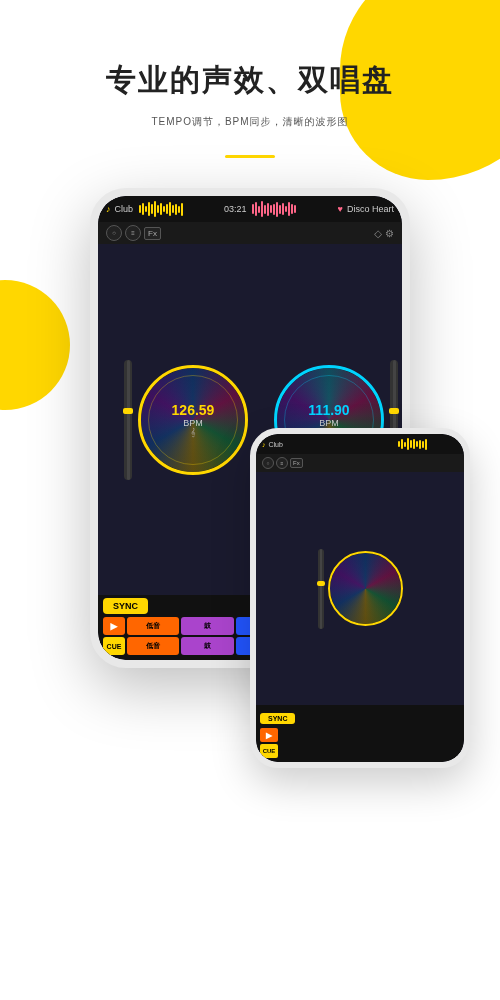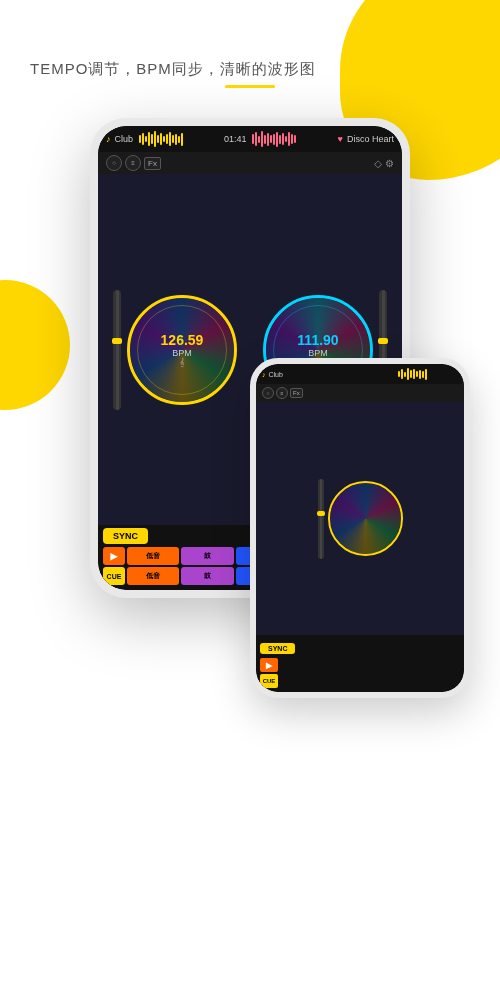--- a/index.html
+++ b/index.html
@@ -43,24 +43,24 @@
     .main-title {
       font-size: 30px;
       font-weight: 700;
       color: #222;
       text-align: center;
       margin-bottom: 14px;
       letter-spacing: 2px;
     }
 
     .sub-title {
-      font-size: 15px;
+      font-size: 10px;
       color: #555;
-      text-align: left;
-      margin-bottom: 6px;
+      text-align: center;
+      margin-bottom: 26px;
       letter-spacing: 1px;
     }
 
     .yellow-line {
       width: 50px;
       height: 3px;
       background: #FFD700;
       margin: 0 auto 30px auto;
       border-radius: 2px;
     }
@@ -192,21 +192,21 @@
       align-items: center;
       padding: 5px 4px;
       background: #1a1a2e;
       flex: 1;
       gap: 4px;
     }
 
     .deck-left, .deck-right {
       display: flex;
       flex-direction: column;
-      align-items: center;
+      align-items: flex-end;
       gap: 4px;
       flex: 1;
     }
 
     .deck-slider {
       width: 8px;
       height: 120px;
       background: #333;
       border-radius: 4px;
       position: relative;
@@ -575,20 +575,21 @@
     }
   </style>
 </head>
 <body>
 
 <div class="blob-top-right"></div>
 <div class="blob-left-mid"></div>
 
 <div class="content">
 
+  <h1 class="main-title">专业的声效、双唱盘</h1>
   <p class="sub-title">TEMPO调节，BPM同步，清晰的波形图</p>
   <div class="yellow-line"></div>
 
   <div class="phones-container">
 
     <div class="phone-main">
       <div class="phone-side-btn phone-side-btn-top"></div>
       <div class="phone-side-btn phone-side-btn-bottom"></div>
       <div class="phone-side-btn-left"></div>
 
@@ -610,21 +611,21 @@
             <div class="waveform-bar" style="height:8px;"></div>
             <div class="waveform-bar" style="height:12px;"></div>
             <div class="waveform-bar" style="height:6px;"></div>
             <div class="waveform-bar" style="height:10px;"></div>
             <div class="waveform-bar" style="height:14px;"></div>
             <div class="waveform-bar" style="height:8px;"></div>
             <div class="waveform-bar" style="height:11px;"></div>
             <div class="waveform-bar" style="height:7px;"></div>
             <div class="waveform-bar" style="height:13px;"></div>
           </div>
-          <div class="time-display">01:41</div>
+          <div class="time-display">03:21</div>
 
           <div class="waveform-right">
             <div class="waveform-bar" style="height:10px; background:#ff6688;"></div>
             <div class="waveform-bar" style="height:14px; background:#ff6688;"></div>
             <div class="waveform-bar" style="height:7px; background:#ff6688;"></div>
             <div class="waveform-bar" style="height:16px; background:#ff6688;"></div>
             <div class="waveform-bar" style="height:9px; background:#ff6688;"></div>
             <div class="waveform-bar" style="height:13px; background:#ff6688;"></div>
             <div class="waveform-bar" style="height:8px; background:#ff6688;"></div>
             <div class="waveform-bar" style="height:11px; background:#ff6688;"></div>

